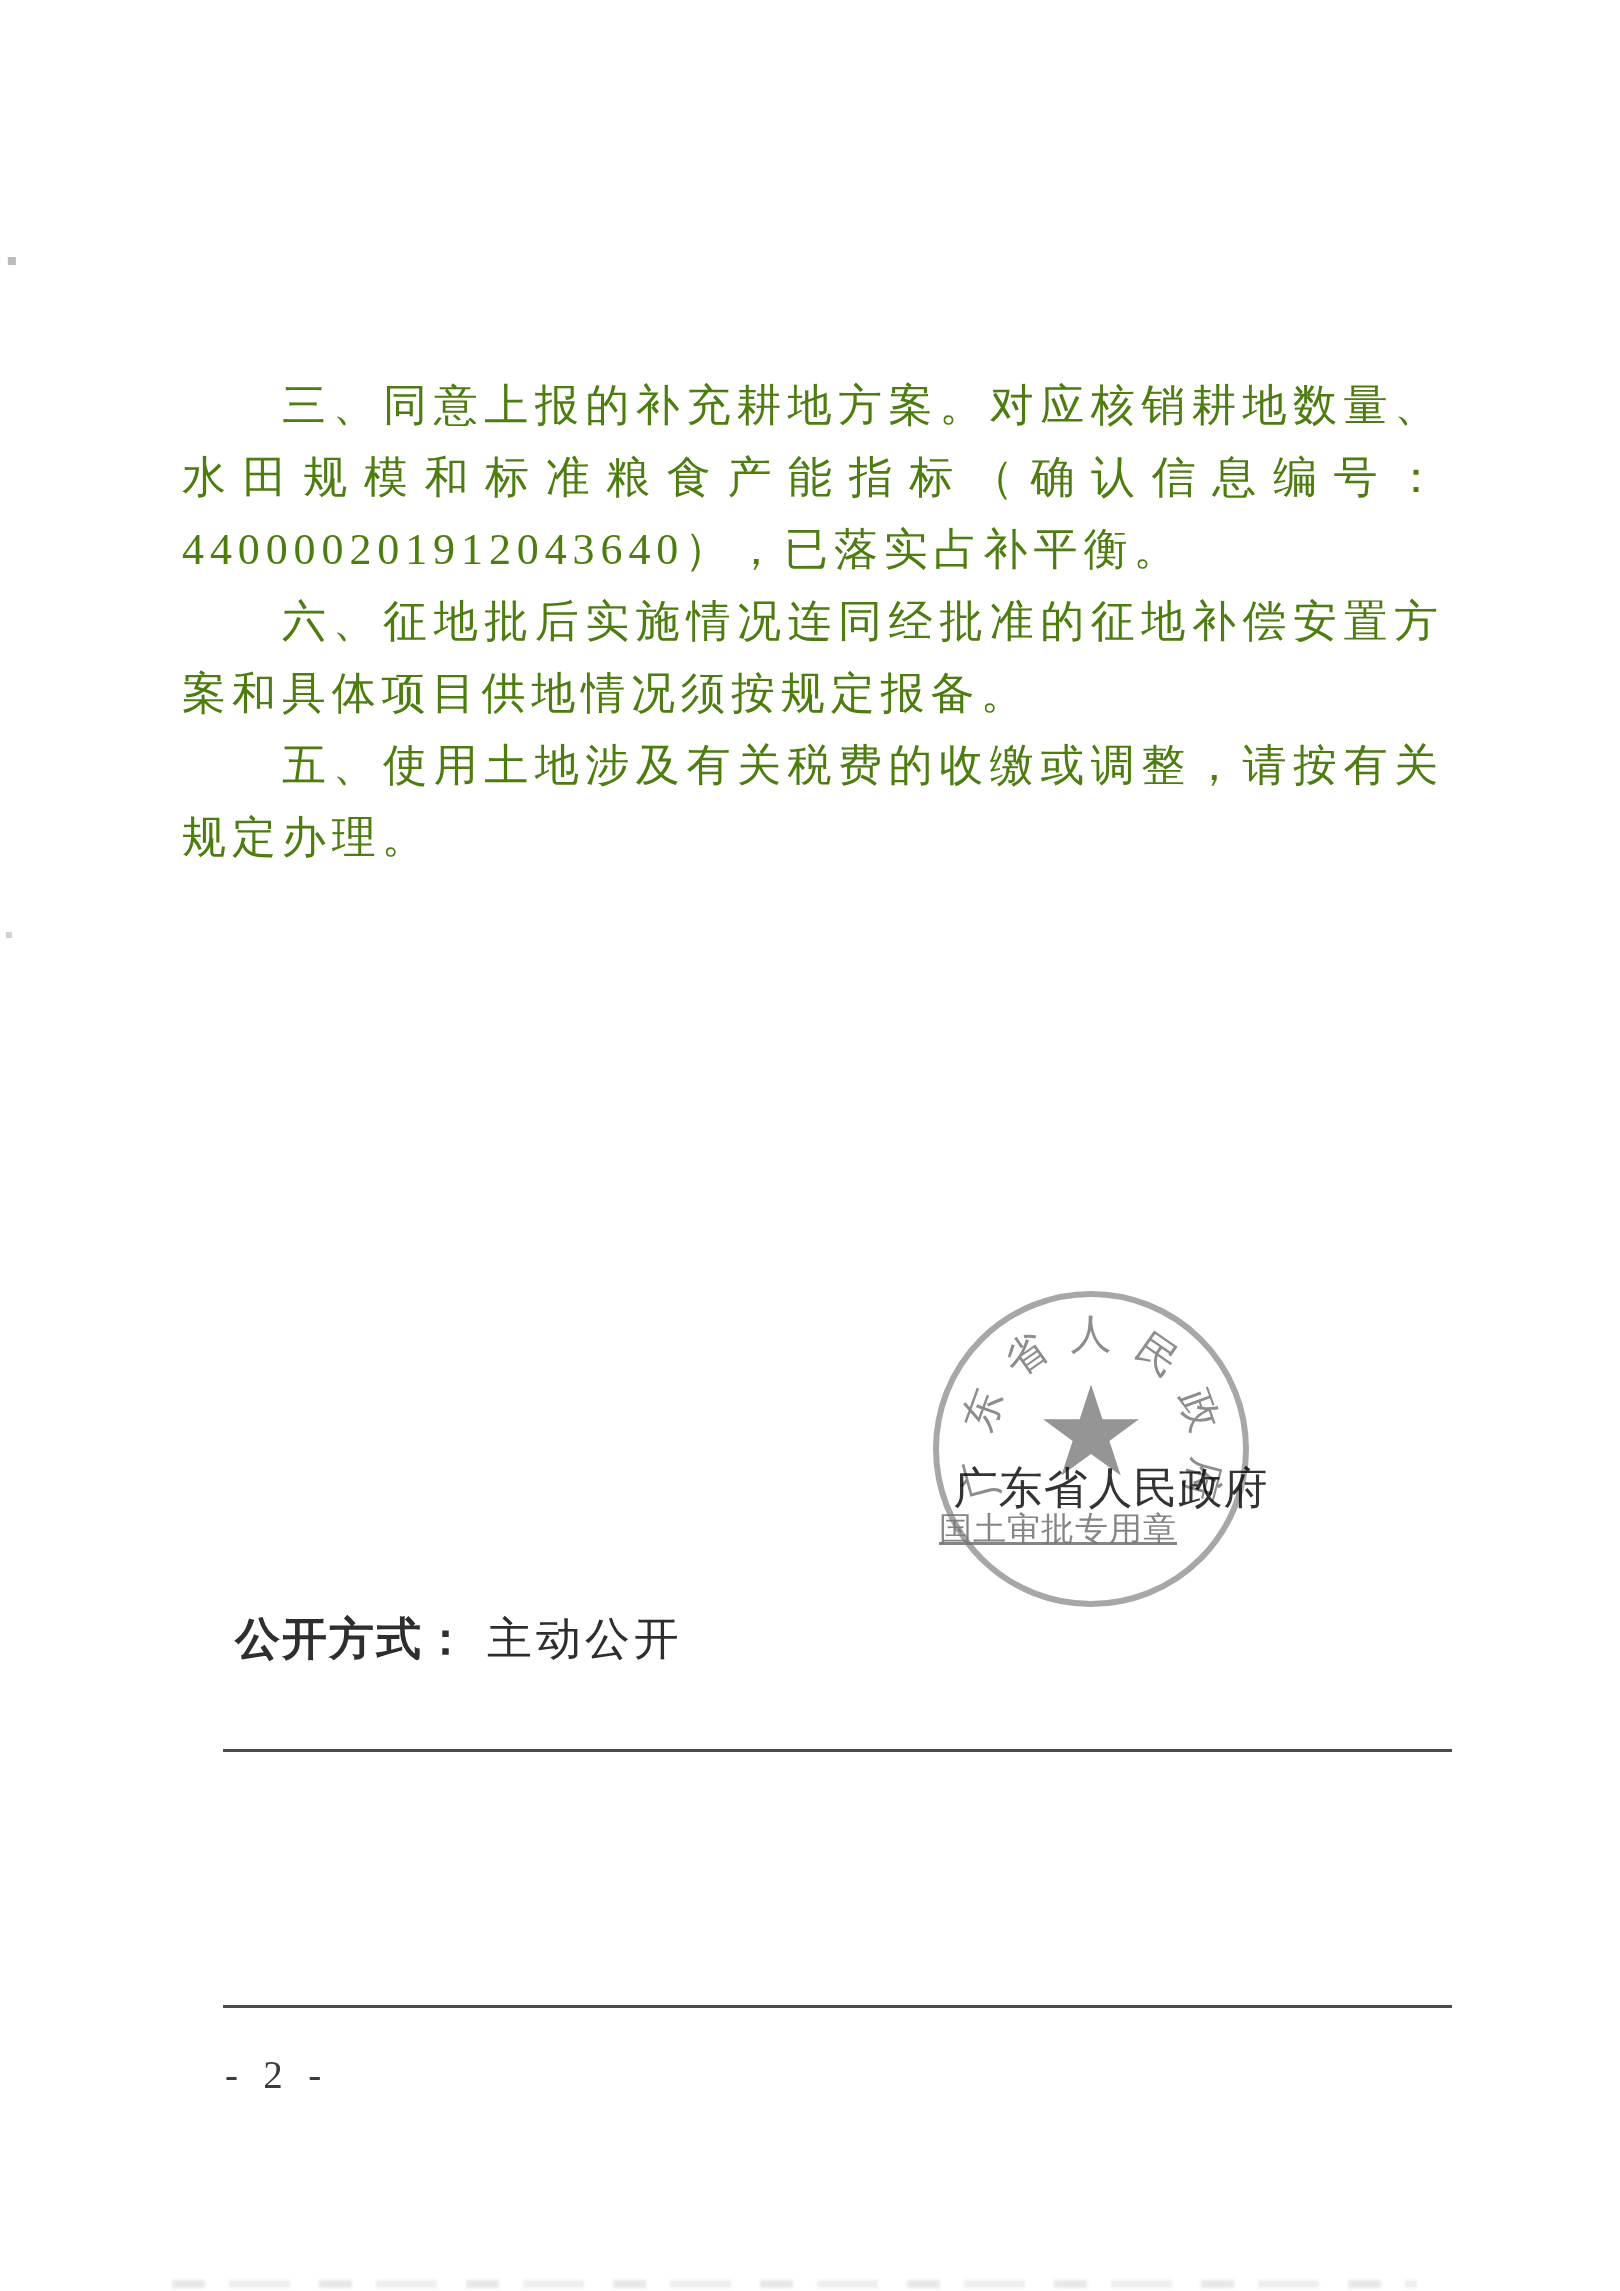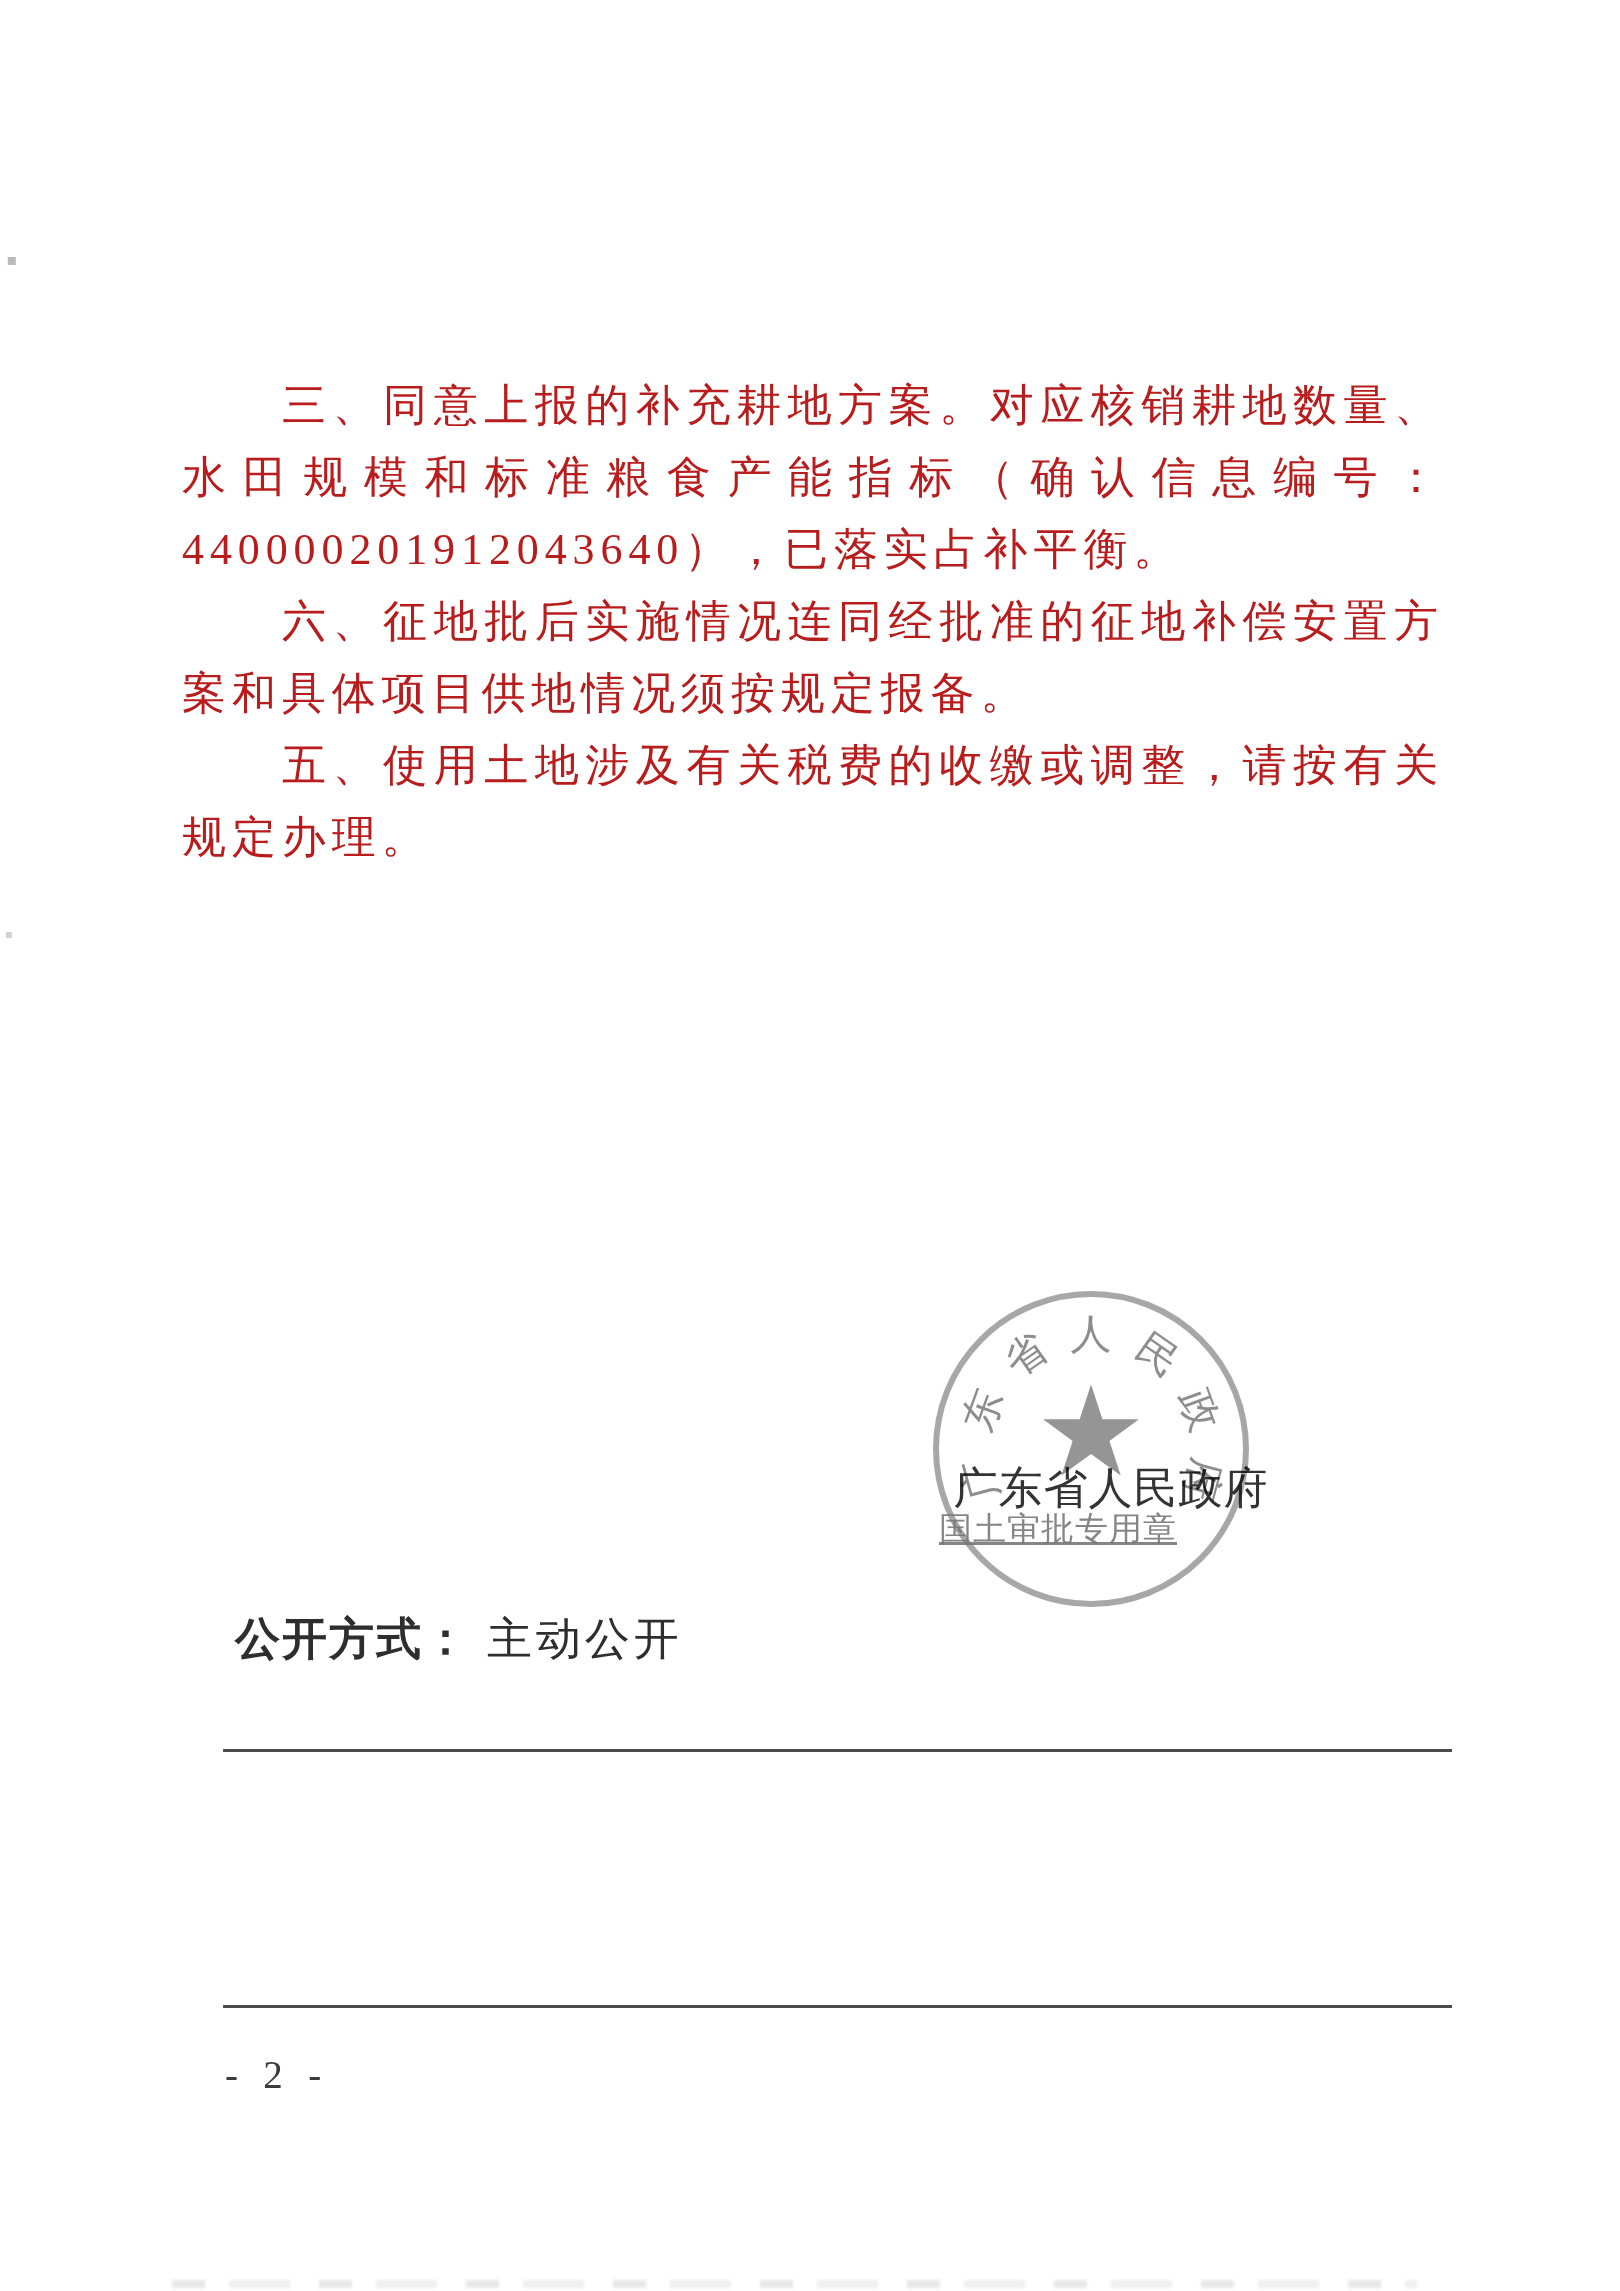--- a/index.html
+++ b/index.html
@@ -10,21 +10,21 @@
   }
   .page{position:absolute;inset:0;background:#ffffff;}
 
   
   .body-text{
     position:absolute;left:182px;top:370px;width:1262px;
   }
   .body-text p{
     margin:0;font-size:44px;line-height:72px;letter-spacing:5.9px;
     text-align:justify;text-justify:inter-character;
-    text-indent:100px;color:#b91c1c;
+    text-indent:100px;color:#4d7c0f;
   }
 
   
   .signature{
     position:absolute;left:910px;top:1464px;width:402px;
     text-align:center;z-index:1;
   }
   .sig-issuer{font-size:44px;line-height:49px;letter-spacing:1px;color:#333;}
   .sig-date{font-size:43px;line-height:47px;margin-top:23.5px;color:#333;}
 

